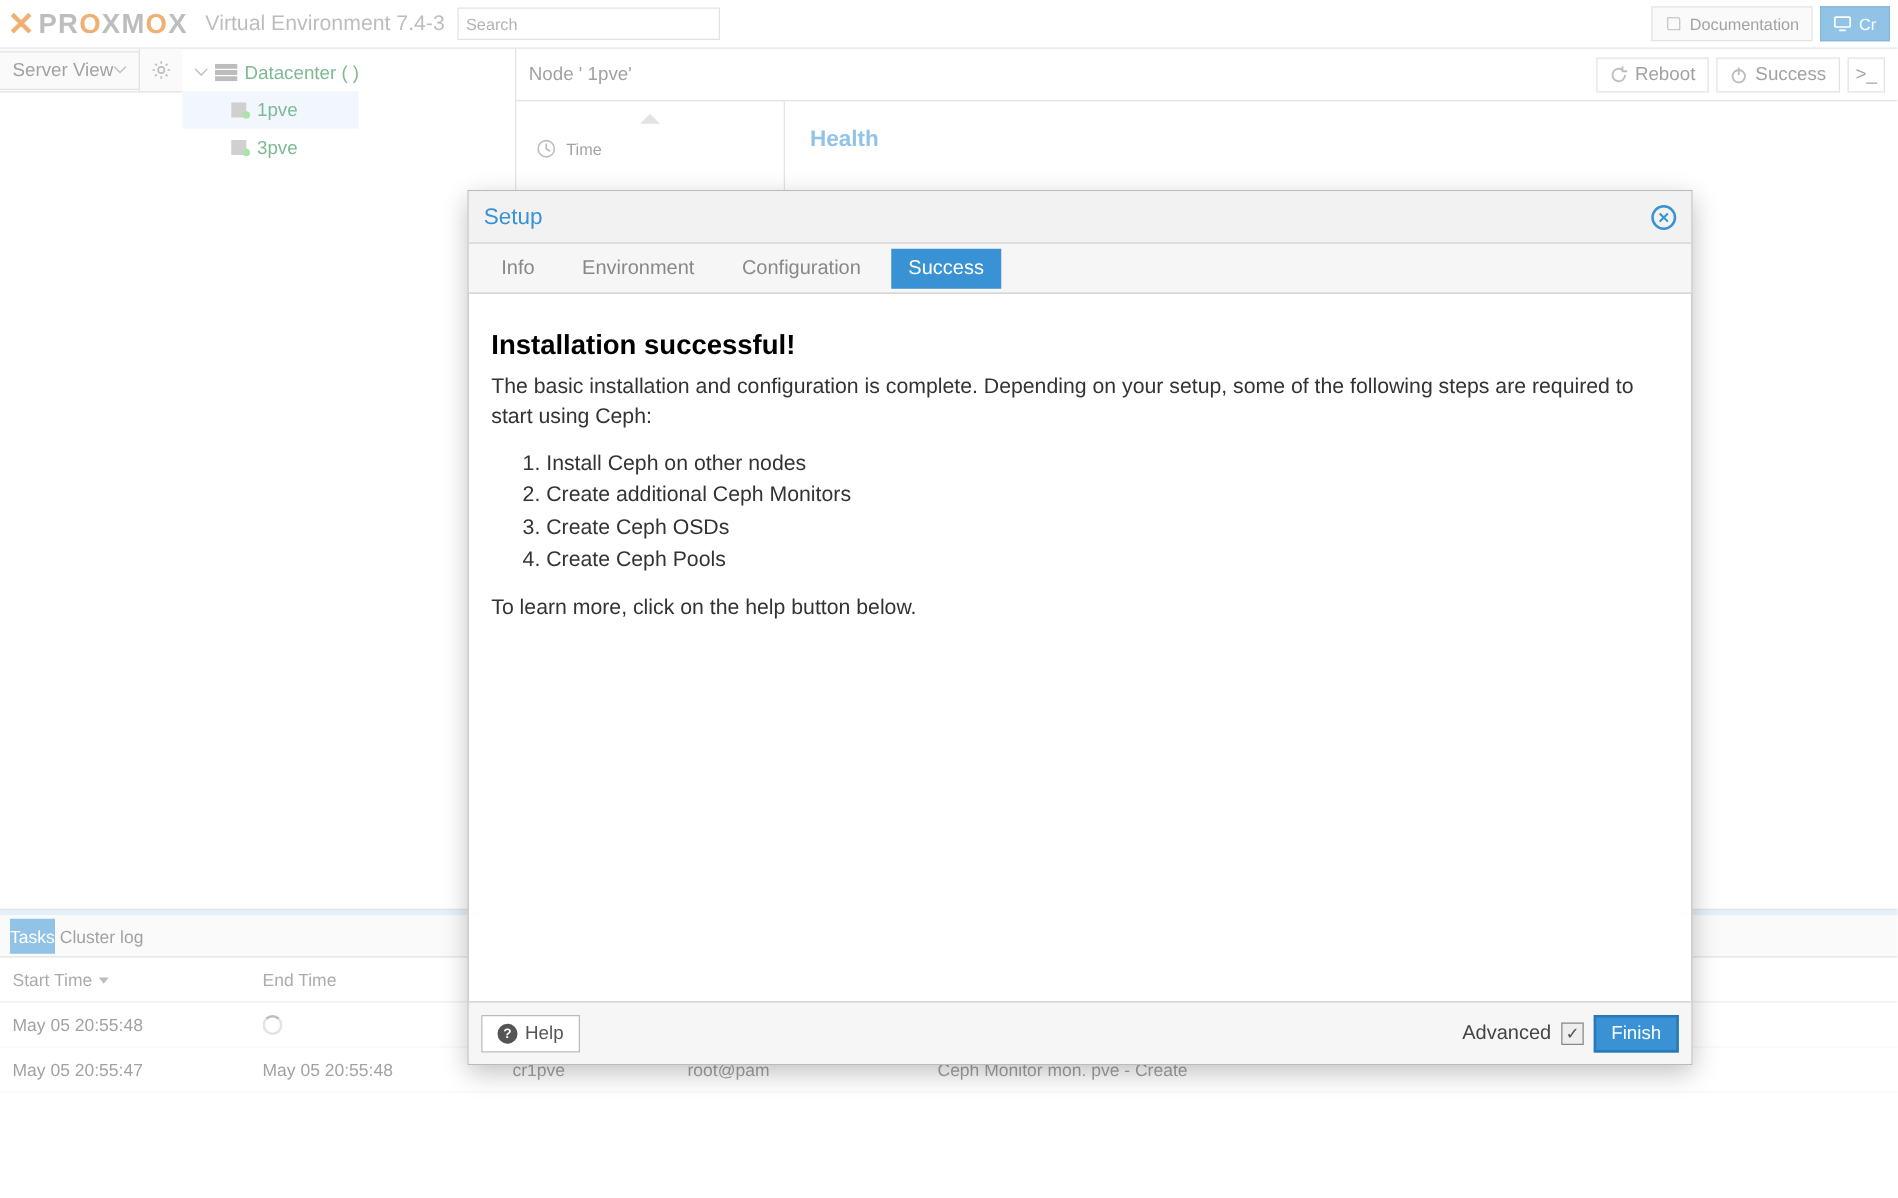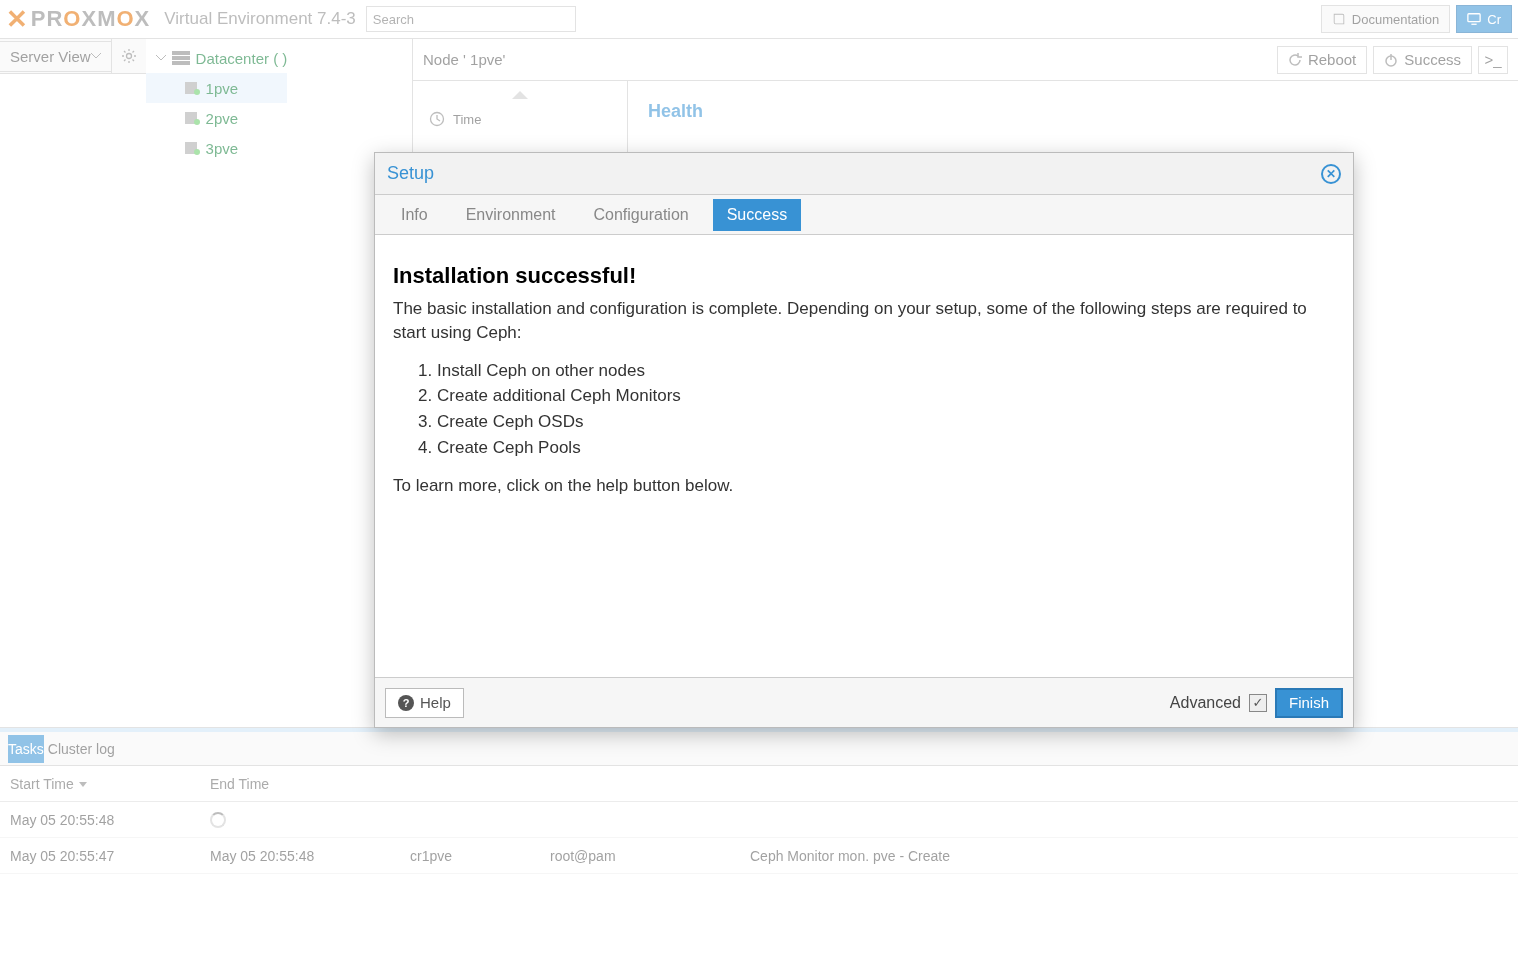--- a/index.html
+++ b/index.html
@@ -52,21 +52,21 @@
 .gc-node { width: 140px; }
 .gc-user { width: 200px; }
 .gc-desc { flex: 1; }
 .grid-row { height: 36px; display: flex; align-items: center; border-bottom: 1px solid #eee; font-size: 14px; }
 .spinner { width:16px; height:16px; border:2px solid #ccc; border-top-color:#888; border-radius:50%; }
 
 
 .overlay { position: absolute; inset: 0; background: rgba(255,255,255,0.45); }
 
 
-.dialog { position: absolute; left: 374px; top: 152px; width: 980px; height: 576px; background: #fff; border: 1px solid #bbb; box-shadow: 0 6px 20px rgba(0,0,0,0.25); display: flex; flex-direction: column; }
+.dialog { position: absolute; left: 374px; top: 152px; width: 980px; height: 700px; background: #fff; border: 1px solid #bbb; box-shadow: 0 6px 20px rgba(0,0,0,0.25); display: flex; flex-direction: column; }
 .dlg-hdr { height: 42px; background: #f2f2f2; border-bottom: 1px solid #ccc; display: flex; align-items: center; padding: 0 12px; }
 .dlg-title { color: #3892d4; font-size: 18px; flex: 1; }
 .dlg-close { width: 20px; height: 20px; border: 2px solid #3892d4; border-radius: 50%; display: flex; align-items: center; justify-content: center; color: #3892d4; font-size: 12px; cursor: pointer; font-weight:bold; }
 .dlg-tabs { height: 40px; background: #f6f6f6; border-bottom: 1px solid #ccc; display: flex; align-items: center; padding: 0 12px; gap: 10px; }
 .dlg-tab { padding: 7px 14px; font-size: 16px; color: #888; cursor: pointer; }
 .dlg-tab.active { background: #3892d4; color: #fff; }
 .dlg-body { flex: 1; padding: 28px 18px; font-size: 17px; color: #333; overflow: auto; }
 .dlg-body h2 { font-size: 22px; font-weight: bold; color: #000; }
 .dlg-body p { margin: 8px 0; line-height: 1.4; }
 .dlg-body ol { margin: 14px 0 14px 44px; }
@@ -140,27 +140,20 @@
             <rect x="1" y="1" width="12" height="12" fill="#aaa"></rect>
             <circle cx="13" cy="11" r="3" fill="#6c6"></circle>
           </svg>
         <span>  1pve</span>
       </div>
       <div class="tree-item child">
         <svg width="16" height="14" viewBox="0 0 16 14">
             <rect x="1" y="1" width="12" height="12" fill="#aaa"></rect>
             <circle cx="13" cy="11" r="3" fill="#6c6"></circle>
           </svg>
-        <span>  2pve</span>
-      </div>
-      <div class="tree-item child">
-        <svg width="16" height="14" viewBox="0 0 16 14">
-            <rect x="1" y="1" width="12" height="12" fill="#aaa"></rect>
-            <circle cx="13" cy="11" r="3" fill="#6c6"></circle>
-          </svg>
         <span>  3pve</span>
       </div>
     </div>
   </div>
   <div class="content">
     <div class="content-header">
       <span>Node '   1pve'</span>
       <div class="spacer"></div>
       <div class="ch-btn">
         <svg width="14" height="14" viewBox="0 0 14 14">

